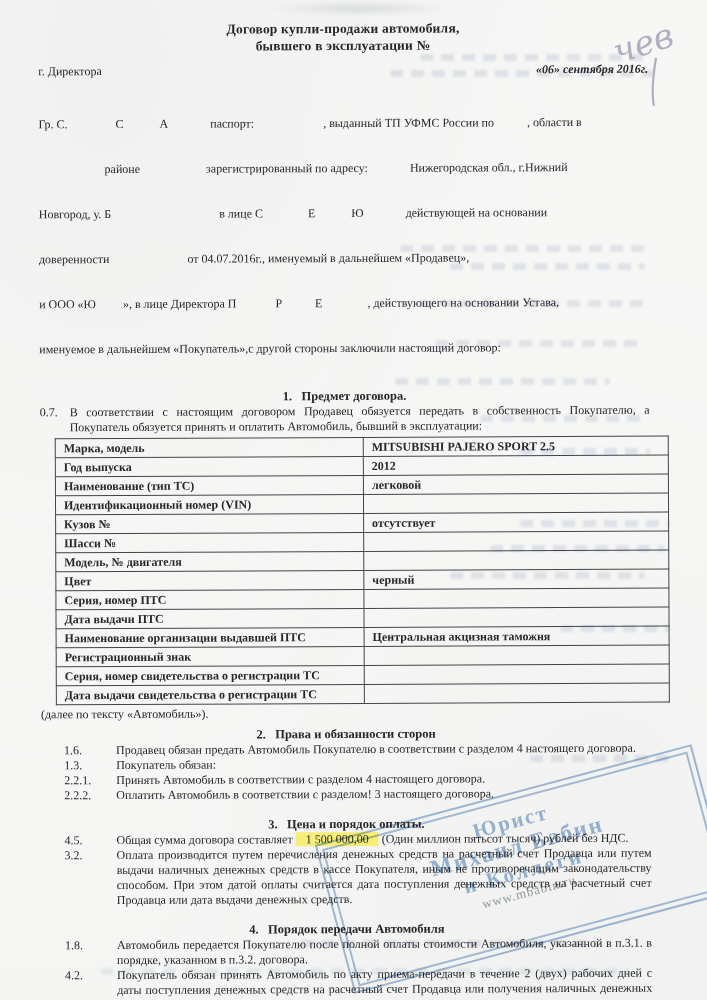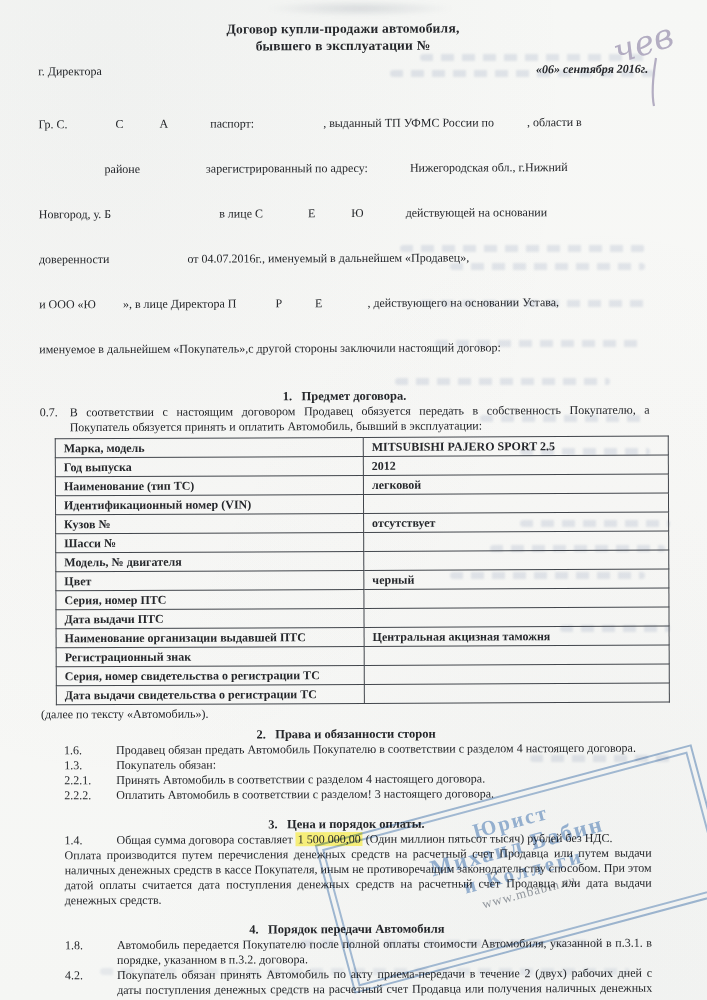--- a/index.html
+++ b/index.html
@@ -26,21 +26,21 @@
   .item { display:flex; font-size:12px; line-height:15px; margin-left:23px; }
   .item .num { flex:0 0 52px; }
   .item .txt { flex:1; text-align:justify; }
   .item.root { margin-left:0; }
   .item.root .num { flex:0 0 30px; }
   table.veh { border-collapse:collapse; margin:3px 0 0 15px; width:614px;
               font-size:12px; font-weight:bold; table-layout:fixed; }
   table.veh td { border:1px solid #42464c; height:18px; padding:0 4px 0 8px; vertical-align:middle; }
   td.lbl { width:295px; }
   .foot-note { font-size:12px; line-height:14px; margin-top:2px; }
-  .hl { background:#f6ee79; padding:0 2px; }
+  .hl { background:#f6ee79; padding:0 10px; }
   
   .stamp {
     position:absolute; left:328px; top:792px; width:386px; height:150px;
     transform:rotate(-15deg);
     border:2px solid rgba(148,177,212,.85);
     z-index:3; mix-blend-mode:multiply;
   }
   .stamp::before { content:""; position:absolute; inset:4px; border:2px solid rgba(148,177,212,.8); }
   .stamp-inner { position:absolute; inset:6px; text-align:center; padding-top:8px;
                  color:#9cb8da; font-weight:bold; }
@@ -193,24 +193,25 @@
         <span class="num">2.2.1.</span>
         <span class="txt">Принять Автомобиль в соответствии с разделом 4 настоящего договора.</span>
       </div>
     <div class="item">
         <span class="num">2.2.2.</span>
         <span class="txt">Оплатить Автомобиль в соответствии с разделом! 3 настоящего договора.</span>
       </div>
 
     <div class="sec-head s3">3.   Цена и порядок оплаты.</div>
     <div class="item">
-      <span class="num">1.4.</span>
+      <span class="num">4.5.</span>
       <span class="txt"><span>Общая сумма договора составляет </span><span class="hl">1 500 000,00</span><span> (Один миллион пятьсот тысяч) рублей без НДС.</span></span>
     </div>
     <div class="item">
+        <span class="num">3.2.</span>
         <span class="txt">Оплата производится путем перечисления денежных средств на расчетный счет Продавца или путем выдачи наличных денежных средств  в  кассе Покупателя, иным не противоречащим законодательству способом.  При этом датой оплаты считается дата поступления денежных средств на расчетный счет Продавца или дата выдачи денежных средств.</span>
       </div>
 
     <div class="sec-head s4">4.   Порядок передачи Автомобиля</div>
     <div class="item">
         <span class="num">1.8.</span>
         <span class="txt">Автомобиль передается Покупателю после  полной оплаты стоимости Автомобиля, указанной в п.3.1. в порядке, указанном в п.3.2. договора.</span>
       </div>
     <div class="item">
         <span class="num">4.2.</span>

